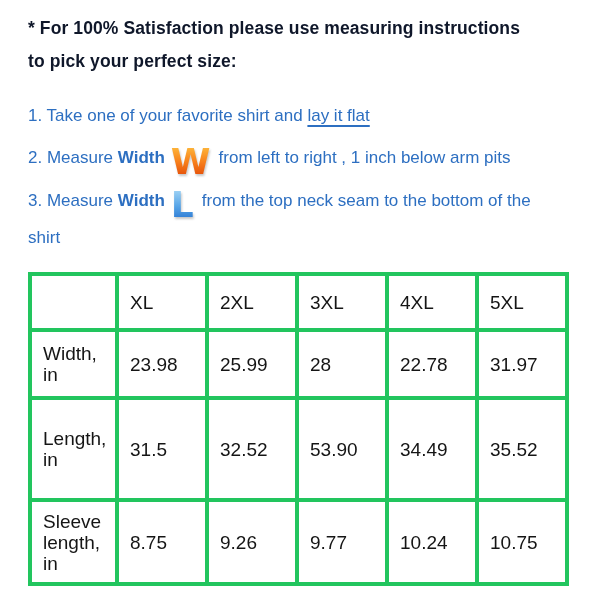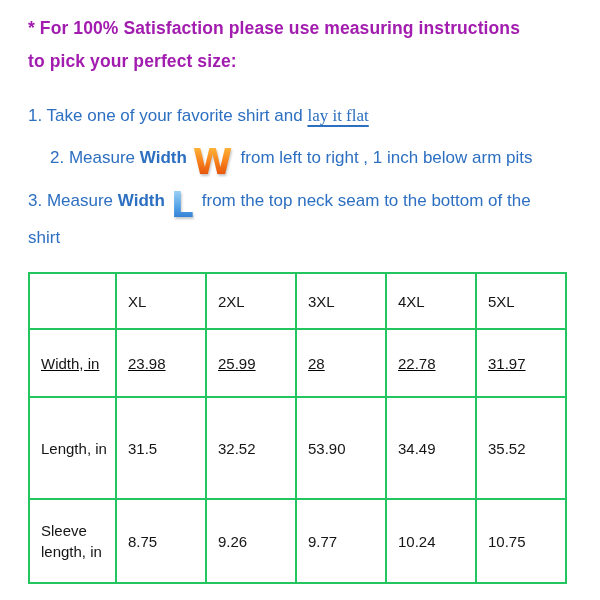--- a/index.html
+++ b/index.html
@@ -14,39 +14,38 @@
   .page {
     padding: 12px 28px 0 28px;
     box-sizing: border-box;
     width: 600px;
   }
   .heading {
     margin: 0;
     font-size: 17.5px;
     font-weight: bold;
     line-height: 33px;
-    color: #a21caf;
+    color: #0f172a;
     letter-spacing: 0.1px;
   }
   .instr {
     margin: 0;
     font-size: 17px;
     line-height: 26px;
     color: #2d6fc1;
   }
   .instr-1 { margin-top: 25px; }
-  .instr-2 { margin-top: 13px; margin-left: 22px; }
+  .instr-2 { margin-top: 13px; }
   .instr-3 { margin-top: 3px; max-width: 520px; }
   .instr b { font-weight: bold; }
   .underlined-link {
     text-decoration: underline;
     text-decoration-thickness: 2px;
     text-underline-offset: 4px;
     cursor: pointer;
-    font-family: Liberation Serif, serif;
   }
   .letter-icon {
     display: inline-block;
     font-family: "DejaVu Sans", sans-serif;
     font-weight: bold;
     font-size: 36px;
     line-height: 40px;
     height: 40px;
     vertical-align: -11px;
     margin: 0 8px 0 6px;
@@ -63,33 +62,33 @@
     background-image: linear-gradient(180deg, #b5e0f8 0%, #58a6e8 52%, #1c69cb 100%);
   }
   table.size-chart {
     margin-top: 21px;
     border-collapse: collapse;
     table-layout: fixed;
     width: 537px;
   }
   table.size-chart th,
   table.size-chart td {
-    border: 2px solid #22c55e;
-    font-size: 15px;
+    border: 4px solid #22c55e;
+    font-size: 19px;
     font-weight: normal;
     color: #151515;
     text-align: left;
     vertical-align: middle;
     padding: 4px 6px 4px 11px;
     line-height: 21px;
     overflow: hidden;
     box-sizing: border-box;
   }
   tr.r-head   { height: 56px; }
-  tr.r-width  { height: 68px; text-decoration: underline; }
+  tr.r-width  { height: 68px; }
   tr.r-length { height: 102px; }
   tr.r-sleeve { height: 84px; }
 </style>
 </head>
 <body>
 
 <div class="page">
 
   <h2 class="heading">
     <div>* For 100% Satisfaction please use measuring instructions</div>

